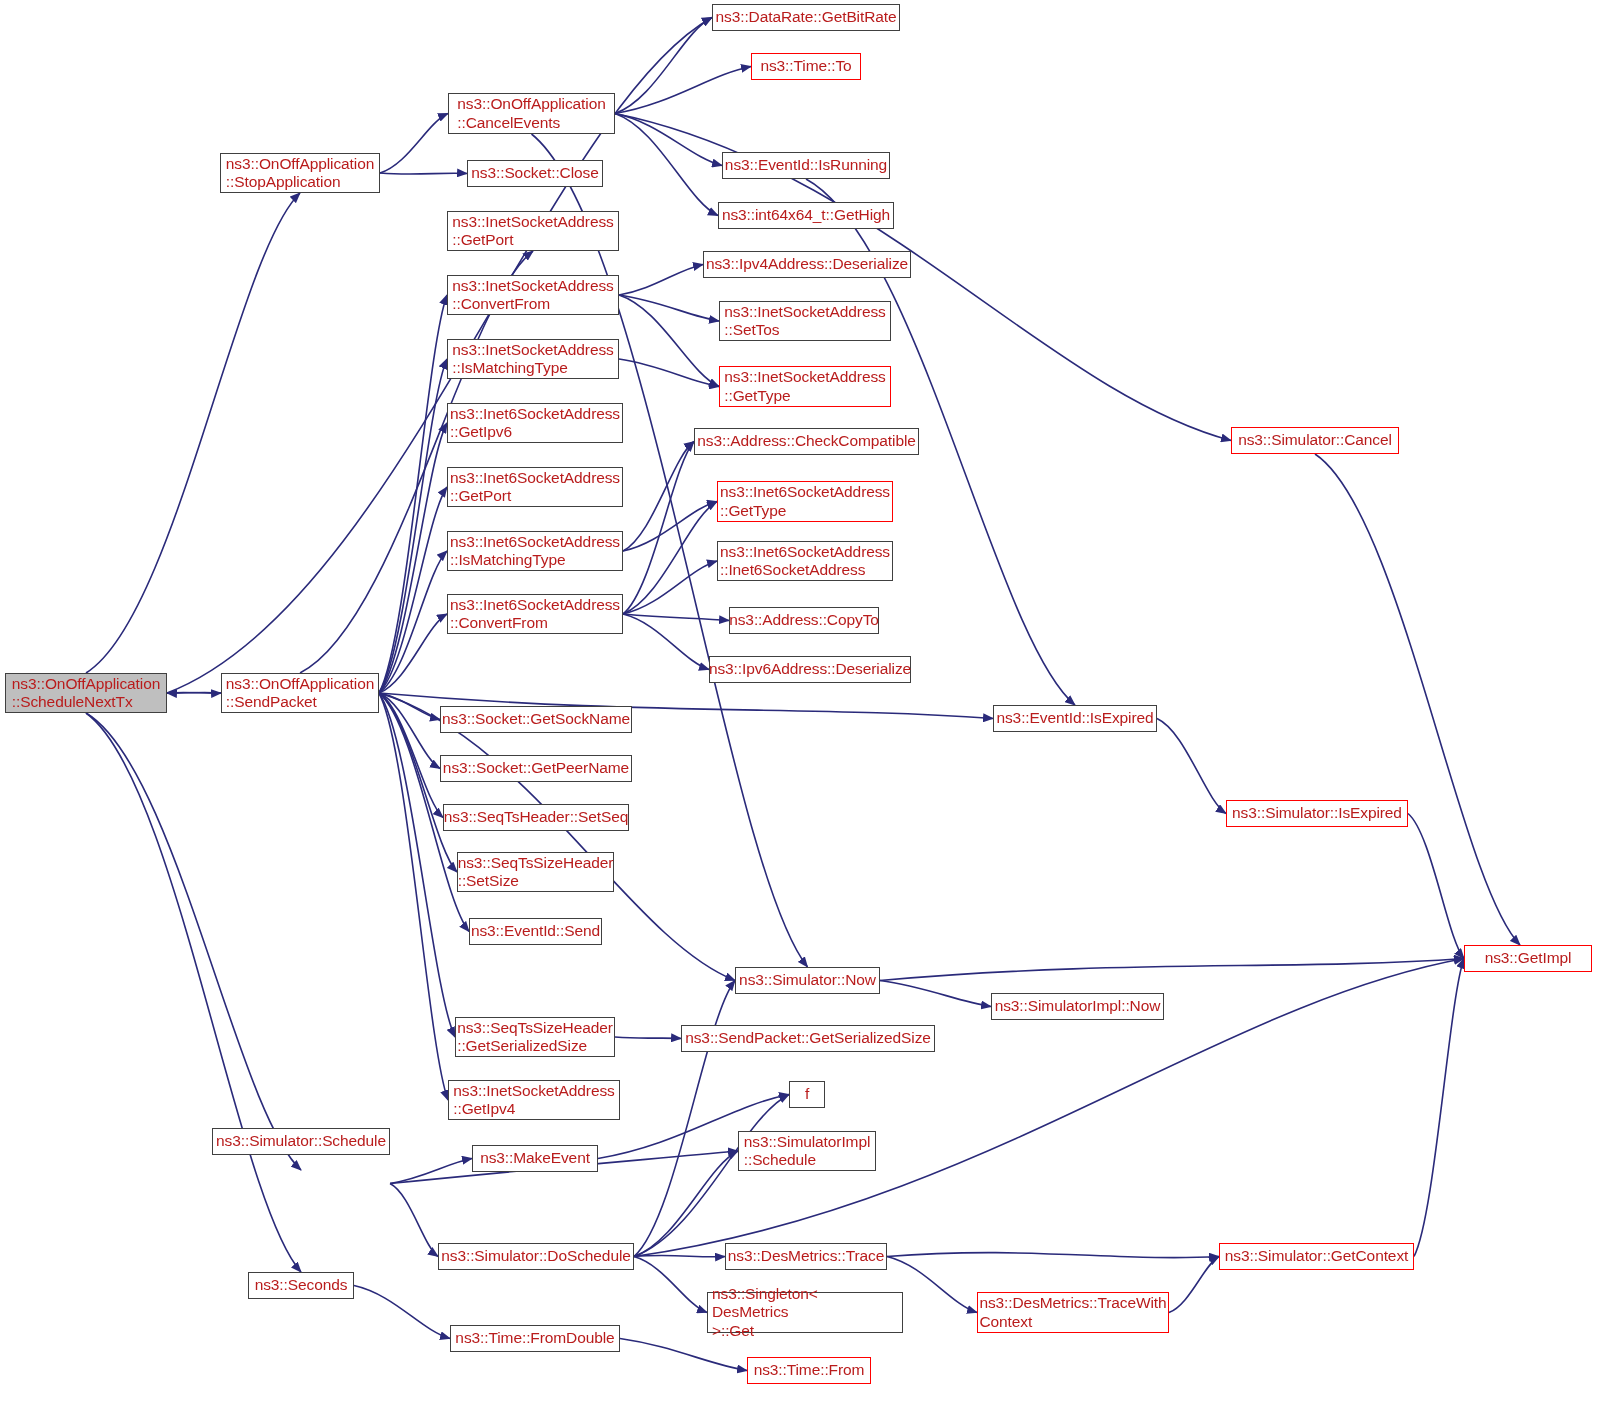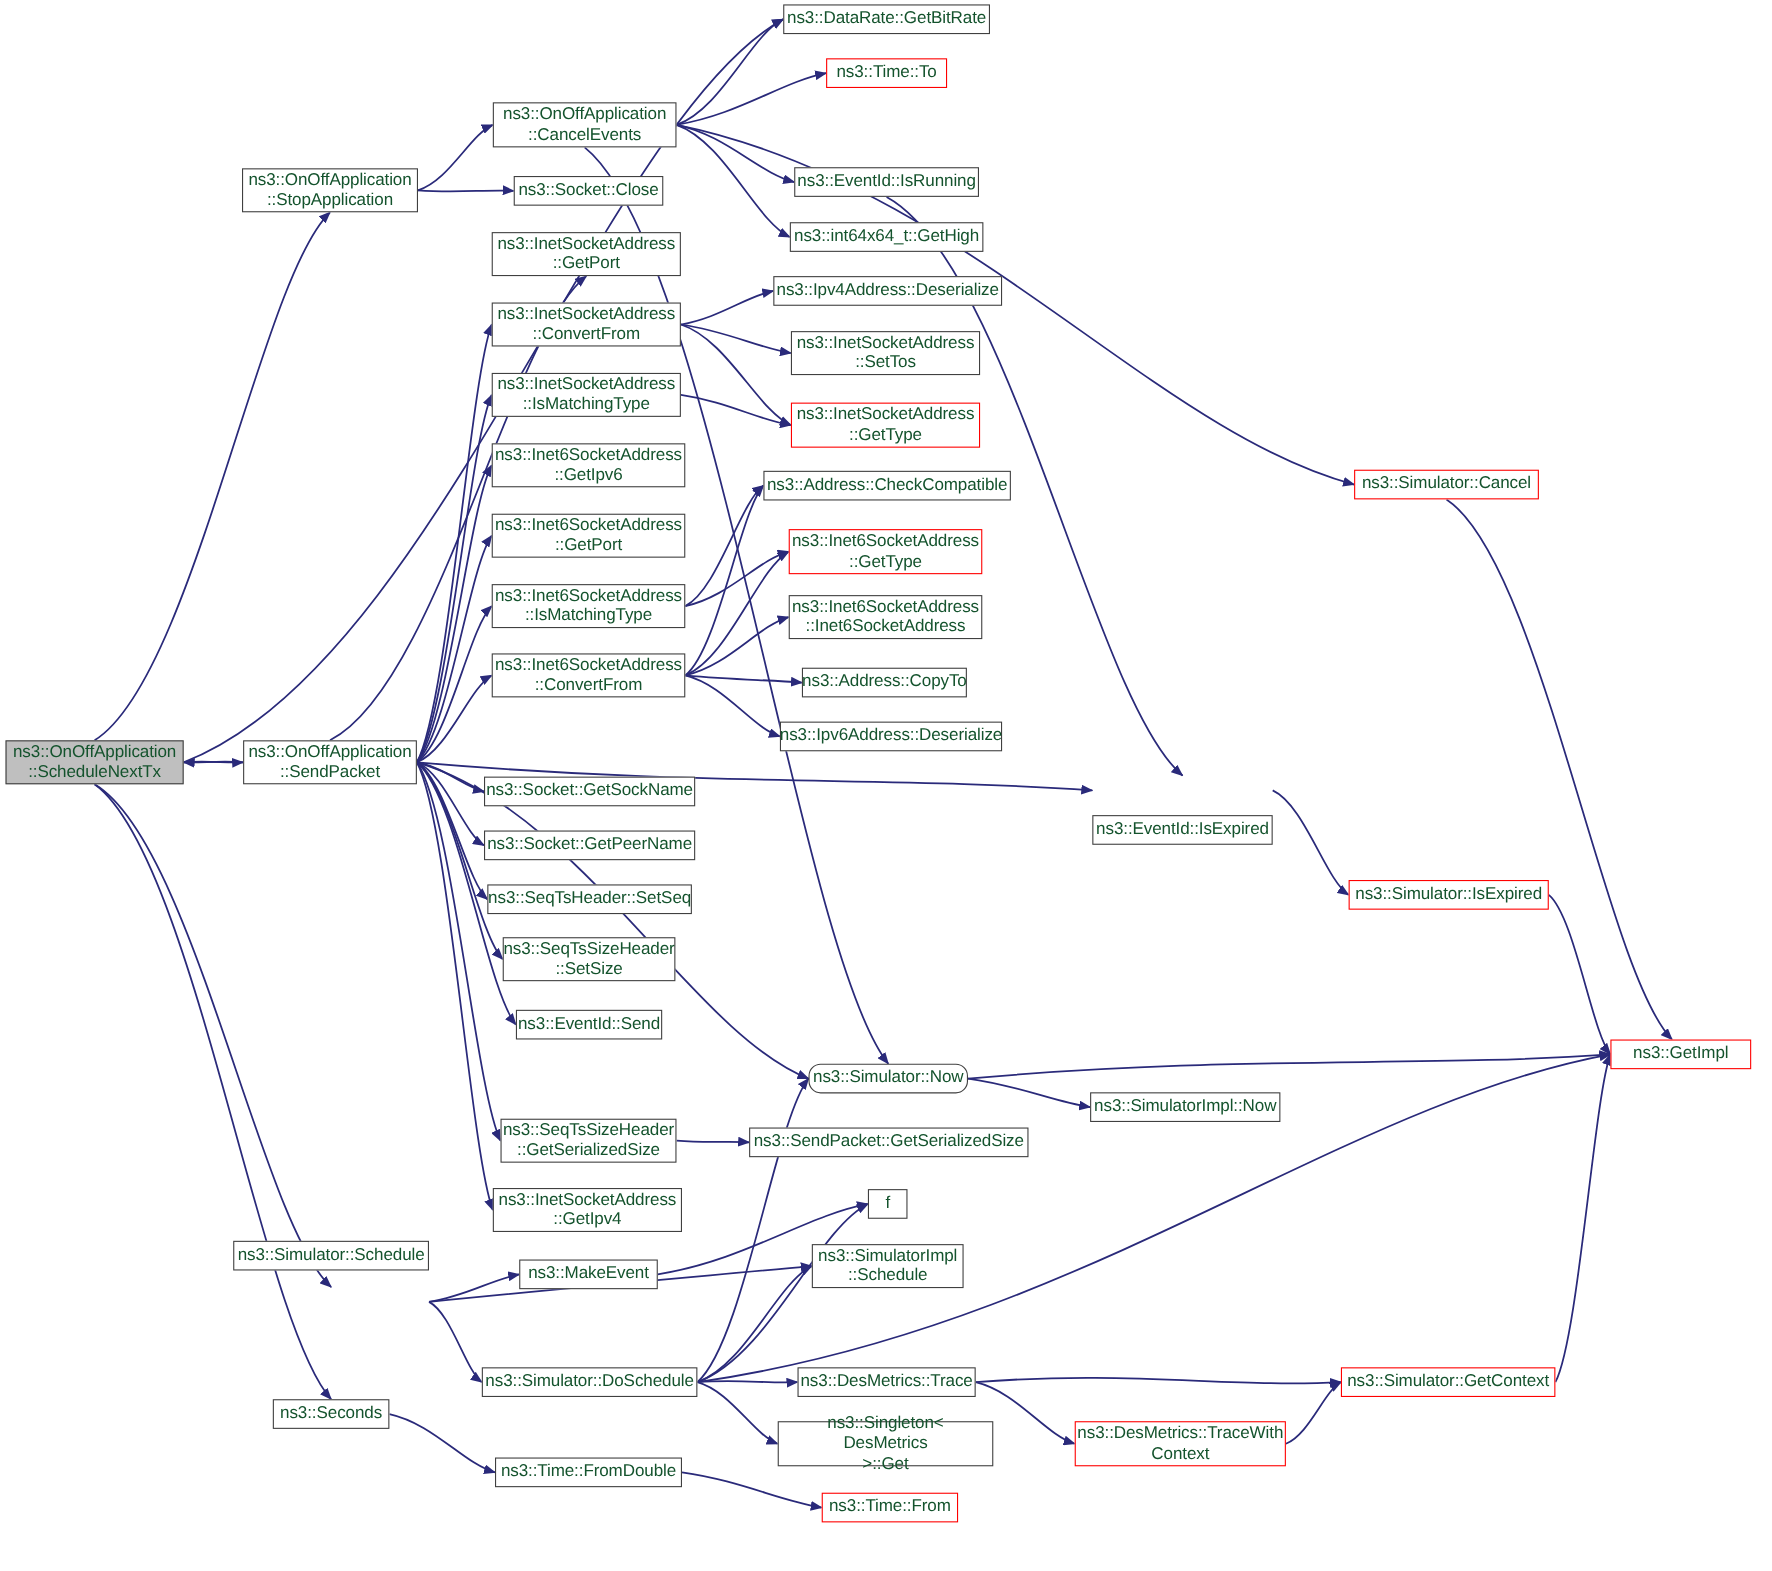--- a/index.html
+++ b/index.html
@@ -10,23 +10,23 @@
     font-family:"Liberation Sans","DejaVu Sans",sans-serif;
     overflow:hidden;
   }
   #edges{position:absolute;left:0;top:0;width:1611px;height:1428px;}
   .node{
     position:absolute;
     box-sizing:border-box;
     background:#ffffff;
     border:1px solid #404040;
     display:flex;align-items:center;justify-content:center;
-    text-align:center;
+    text-align:left;
     font-size:15.5px;
-    color:#14532d;
+    color:#b91c1c;
     line-height:1.18;
     white-space:pre-line;
     letter-spacing:-0.1px;
     z-index:5;
   }
   .node.red{border:1.4px solid #ff0000;}
   .node.current{background:#bfbfbf;border:1px solid #404040;}
   .node span{display:block;padding:0 4px;}
 </style>
 </head>
@@ -139,28 +139,28 @@
       <div class="node red" style="left: 717px; top: 481px; width: 176px; height: 41px;"><span>ns3::Inet6SocketAddress
 ::GetType</span></div>
       <div class="node" style="left: 447px; top: 531px; width: 176px; height: 40px;"><span>ns3::Inet6SocketAddress
 ::IsMatchingType</span></div>
       <div class="node" style="left: 717px; top: 541px; width: 176px; height: 40px;"><span>ns3::Inet6SocketAddress
 ::Inet6SocketAddress</span></div>
       <div class="node" style="left: 447px; top: 594px; width: 176px; height: 40px;"><span>ns3::Inet6SocketAddress
 ::ConvertFrom</span></div>
       <div class="node" style="left: 729px; top: 607px; width: 150px; height: 27px;"><span>ns3::Address::CopyTo</span></div>
       <div class="node" style="left: 709px; top: 656px; width: 202px; height: 27px;"><span>ns3::Ipv6Address::Deserialize</span></div>
-      <div class="node" style="left: 993px; top: 741px; width: 164px; height: 27px;"><span>ns3::EventId::IsExpired</span></div>
+      <div class="node" style="left: 993px; top: 705px; width: 164px; height: 27px;"><span>ns3::EventId::IsExpired</span></div>
       <div class="node" style="left: 440px; top: 706px; width: 192px; height: 27px;"><span>ns3::Socket::GetSockName</span></div>
       <div class="node" style="left: 440px; top: 755px; width: 192px; height: 27px;"><span>ns3::Socket::GetPeerName</span></div>
       <div class="node" style="left: 443px; top: 804px; width: 186px; height: 27px;"><span>ns3::SeqTsHeader::SetSeq</span></div>
       <div class="node" style="left: 457px; top: 852px; width: 157px; height: 40px;"><span>ns3::SeqTsSizeHeader
 ::SetSize</span></div>
       <div class="node" style="left: 469px; top: 918px; width: 133px; height: 27px;"><span>ns3::EventId::Send</span></div>
-      <div class="node" style="left: 735px; top: 967px; width: 145px; height: 27px; border-radius: 11px;"><span>ns3::Simulator::Now</span></div>
+      <div class="node" style="left: 735px; top: 967px; width: 145px; height: 27px;"><span>ns3::Simulator::Now</span></div>
       <div class="node" style="left: 991px; top: 993px; width: 173px; height: 27px;"><span>ns3::SimulatorImpl::Now</span></div>
       <div class="node" style="left: 455px; top: 1017px; width: 160px; height: 40px;"><span>ns3::SeqTsSizeHeader
 ::GetSerializedSize</span></div>
       <div class="node" style="left: 681px; top: 1025px; width: 254px; height: 27px;"><span>ns3::SendPacket::GetSerializedSize</span></div>
       <div class="node" style="left: 448px; top: 1080px; width: 172px; height: 40px;"><span>ns3::InetSocketAddress
 ::GetIpv4</span></div>
       <div class="node" style="left: 789px; top: 1081px; width: 36px; height: 27px;"><span>f</span></div>
       <div class="node" style="left: 738px; top: 1131px; width: 138px; height: 40px;"><span>ns3::SimulatorImpl
 ::Schedule</span></div>
       <div class="node" style="left: 472px; top: 1145px; width: 126px; height: 27px;"><span>ns3::MakeEvent</span></div>

